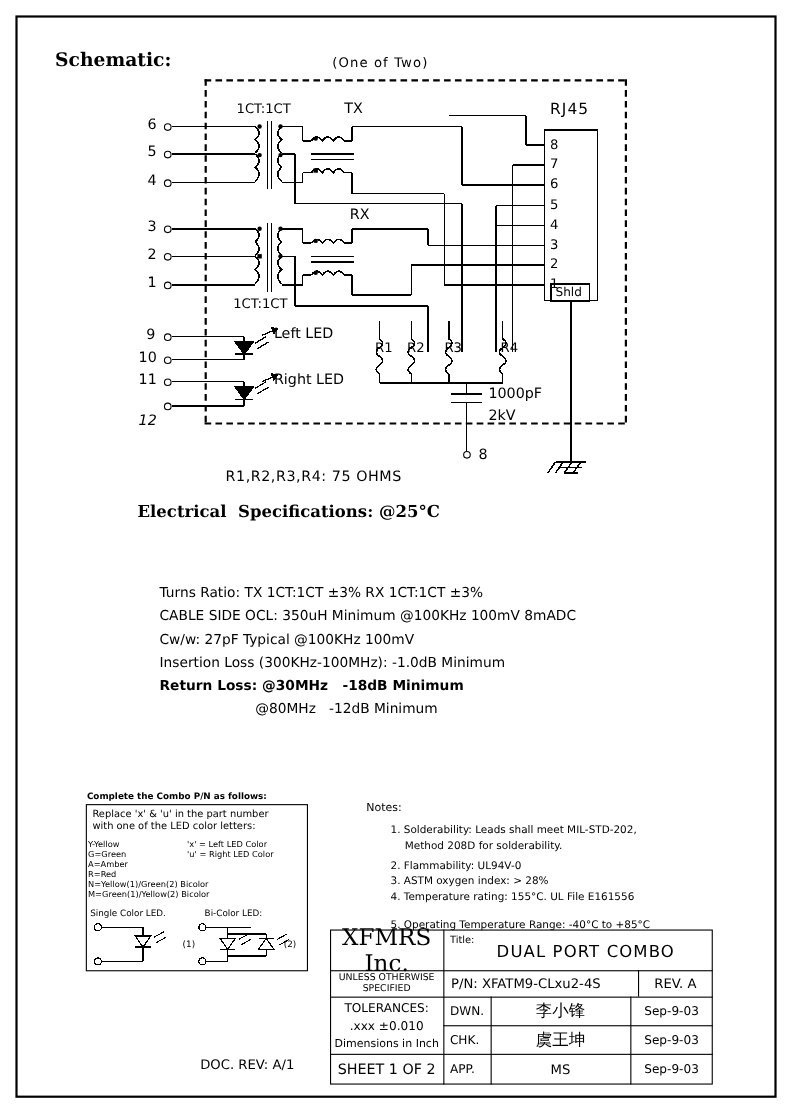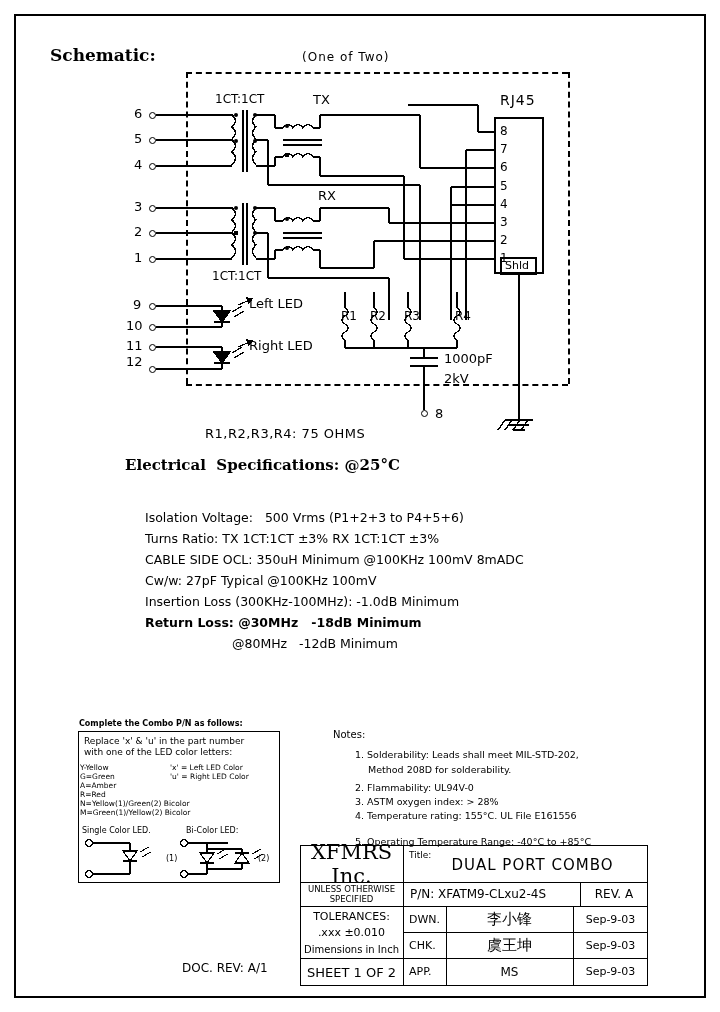--- a/index.html
+++ b/index.html
@@ -227,21 +227,21 @@
   <div class="pin-circ" style="left:149px;top:256px;"></div>
   <div class="t mono" style="left:134px;top:251px;font-size:13px;">1</div>
 
   <div class="pin-circ" style="left:149px;top:303px;"></div>
   <div class="t mono" style="left:133px;top:298px;font-size:13px;">9</div>
   <div class="pin-circ" style="left:149px;top:324px;"></div>
   <div class="t mono" style="left:126px;top:319px;font-size:13px;">10</div>
   <div class="pin-circ" style="left:149px;top:344px;"></div>
   <div class="t mono" style="left:126px;top:339px;font-size:13px;">11</div>
   <div class="pin-circ" style="left:149px;top:366px;"></div>
-  <div class="t mono" style="left:126px;top:355px;font-size:13px;">12</div>
+  <div class="t mono" style="left:126px;top:376px;font-size:13px;font-style:italic;">12</div>
 
   <div class="pin-circ" style="left:421px;top:410px;"></div>
   <div class="t mono" style="left:435px;top:407px;font-size:13px;">8</div>
 
   <div class="t mono" style="left:215px;top:93px;font-size:12px;">1CT:1CT</div>
   <div class="t mono" style="left:212px;top:270px;font-size:12px;">1CT:1CT</div>
   <div class="t mono" style="left:313px;top:93px;font-size:13px;">TX</div>
   <div class="t mono" style="left:318px;top:189px;font-size:13px;">RX</div>
   <div class="t mono" style="left:500px;top:93px;font-size:14px;letter-spacing:1px;">RJ45</div>
   <div class="t mono" style="left:505px;top:260px;font-size:11px;">Shld</div>
@@ -262,21 +262,20 @@
   <div class="t mono" style="left:370px;top:310px;font-size:12px;">R2</div>
   <div class="t mono" style="left:404px;top:310px;font-size:12px;">R3</div>
   <div class="t mono" style="left:455px;top:310px;font-size:12px;">R4</div>
 
   <div class="t mono" style="left:444px;top:352px;font-size:13px;">1000pF</div>
   <div class="t mono" style="left:444px;top:372px;font-size:13px;">2kV</div>
 
   <div class="t mono" style="left:205px;top:427px;font-size:13px;letter-spacing:0.5px;">R1,R2,R3,R4: 75 OHMS</div>
 
   <div class="t serif-b" style="left:125px;top:458px;font-size:15px;">Electrical  Specifications: @25°C</div>
-  <div class="t mono" style="left:145px;top:512px;font-size:12.5px;">Isolation Voltage:   500 Vrms (P1+2+3 to P4+5+6)</div>
   <div class="t mono" style="left:145px;top:533px;font-size:12.5px;">Turns Ratio: TX 1CT:1CT ±3% RX 1CT:1CT ±3%</div>
   <div class="t mono" style="left:145px;top:554px;font-size:12.5px;">CABLE SIDE OCL: 350uH Minimum @100KHz 100mV 8mADC</div>
   <div class="t mono" style="left:145px;top:575px;font-size:12.5px;">Cw/w: 27pF Typical @100KHz 100mV</div>
   <div class="t mono" style="left:145px;top:596px;font-size:12.5px;">Insertion Loss (300KHz-100MHz): -1.0dB Minimum</div>
   <div class="t mono" style="left:145px;top:617px;font-size:12.5px;font-weight:bold;">Return Loss: @30MHz   -18dB Minimum</div>
   <div class="t mono" style="left:232px;top:638px;font-size:12.5px;">@80MHz   -12dB Minimum</div>
 
   <div class="t mono" style="left:79px;top:720px;font-size:8px;font-weight:bold;">Complete the Combo P/N as follows:</div>
   <div class="box" style="left:78px;top:731px;width:202px;height:152px;border-width:1.5px;"></div>
 

